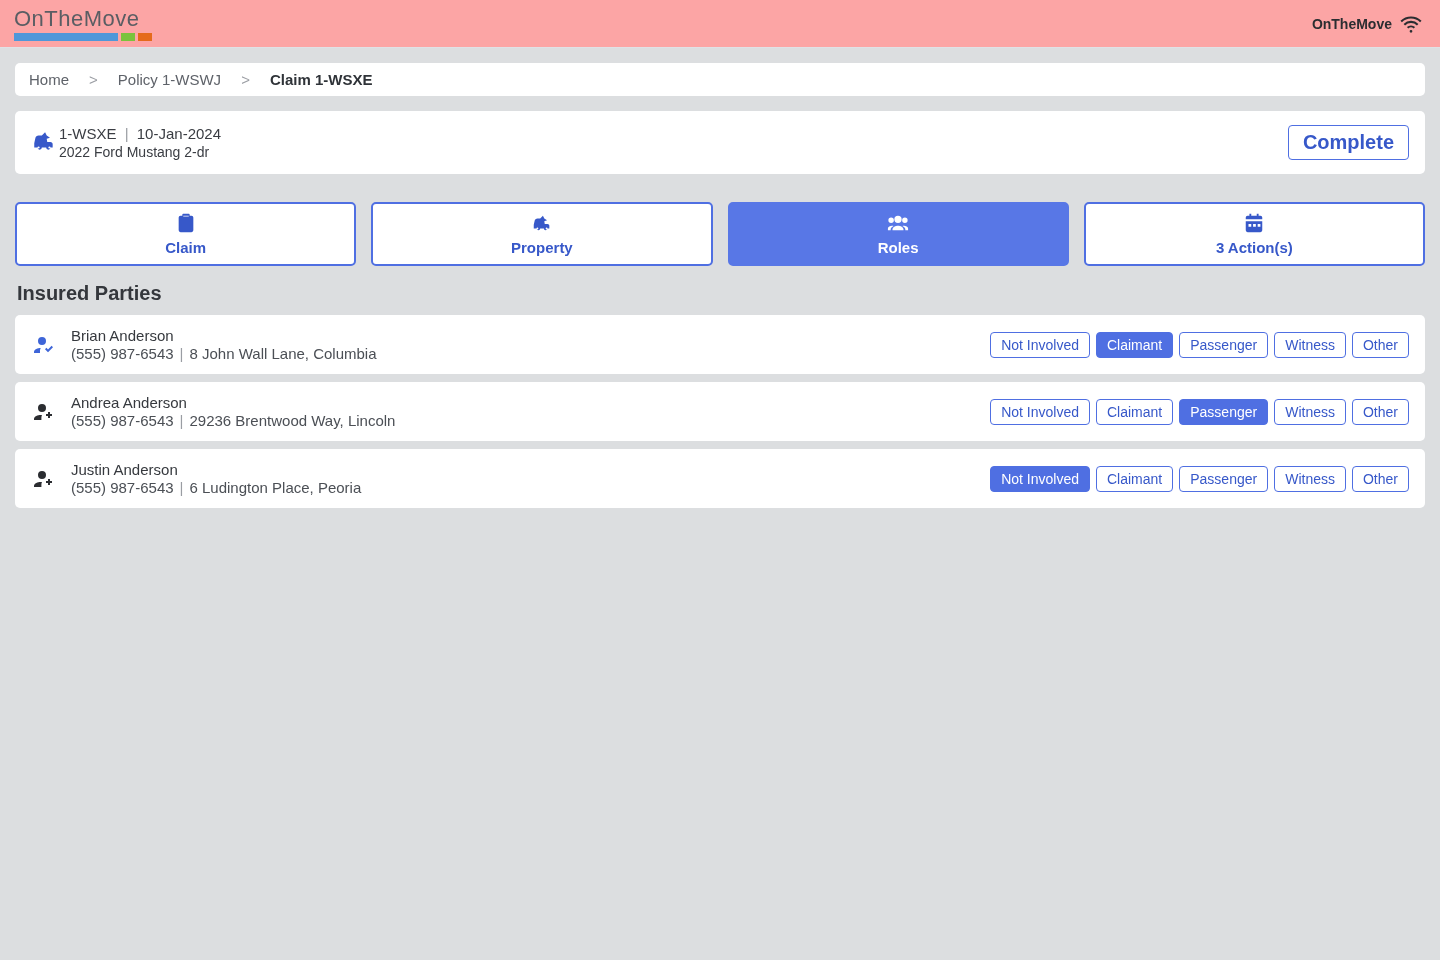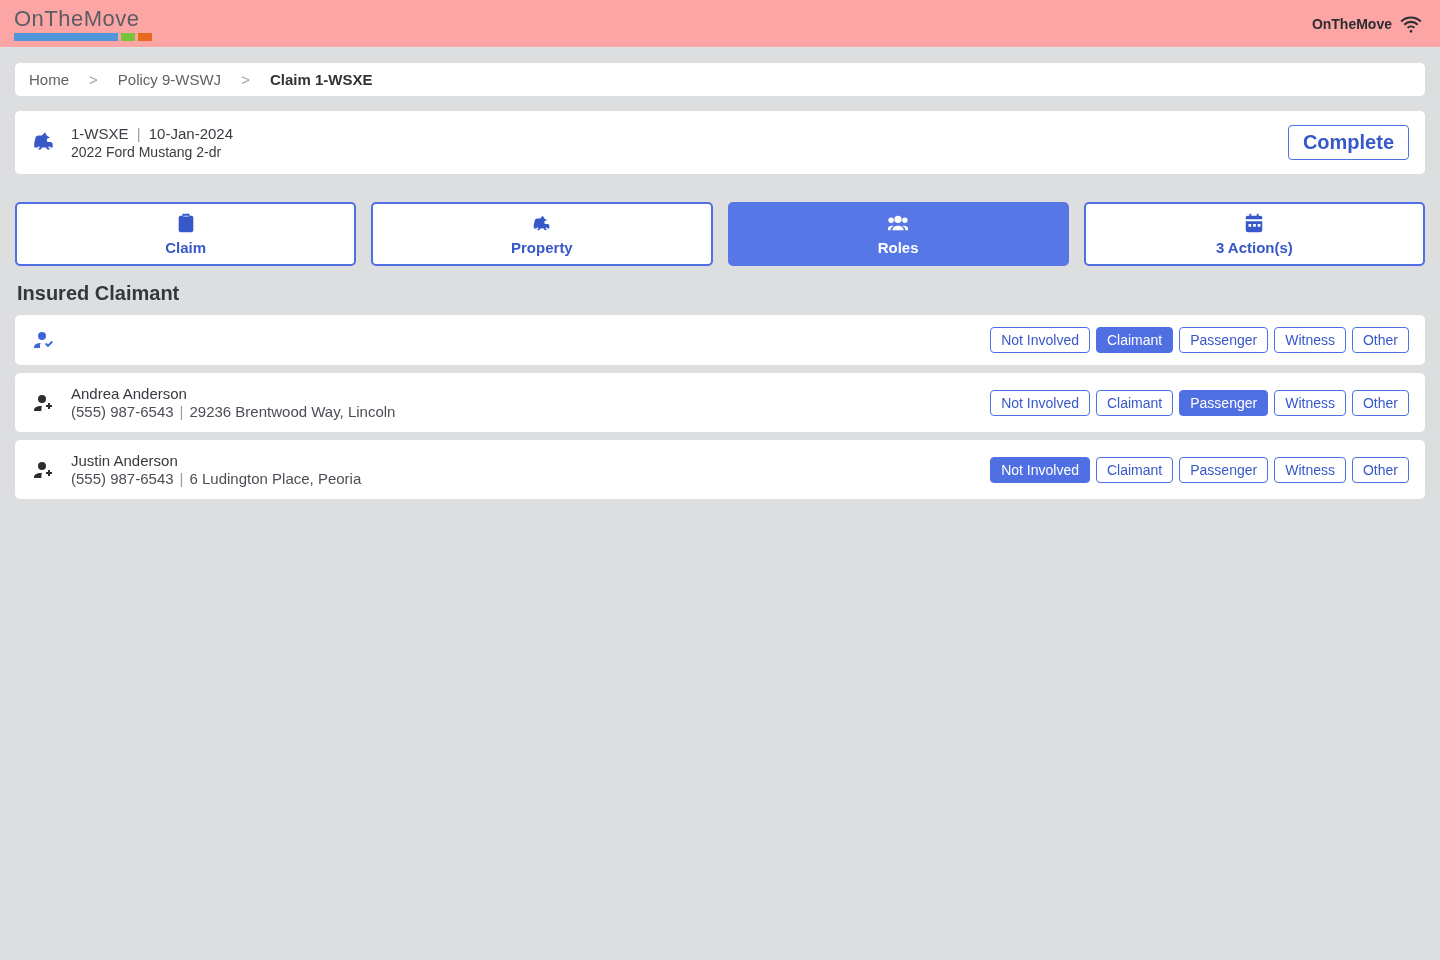--- a/index.html
+++ b/index.html
@@ -72,21 +72,21 @@
   
   .summary {
     background: var(--card-bg);
     border-radius:5px;
     margin-top: 15px;
     padding: 14px 16px;
     display:flex;
     align-items:center;
     justify-content:space-between;
   }
-  .summary-left { display:flex; align-items:center; gap:14px; }
+  .summary-left { display:flex; align-items:center; gap:2px; }
   .summary-icon svg { width:26px; height:26px; fill: var(--blue-text); }
   .summary-text .line1 { font-size:15px; color:#3a3d43; }
   .summary-text .divider { color:#9a9da3; margin: 0 4px; }
   .summary-text .line2 { font-size:14px; color:#3a3d43; margin-top:2px; }
   .btn-complete {
     border:1px solid var(--blue-btn);
     background:#fff;
     color: var(--blue-text);
     border-radius:4px;
     padding:5px 14px;
@@ -181,21 +181,21 @@
         </svg>
     </span>
   </div>
 </div>
 
 <div class="page">
 
   <div class="breadcrumb">
     <a href="#">Home</a>
     <span class="sep">&gt;</span>
-    <a href="#">Policy 9-WSWJ</a>
+    <a href="#">Policy 1-WSWJ</a>
     <span class="sep">&gt;</span>
     <span class="current">Claim 1-WSXE</span>
   </div>
 
   <div class="summary">
     <div class="summary-left">
       <span class="summary-icon">
         <svg viewBox="0 0 24 24">
             <path d="M3 14l1-4.5C4.3 8 5.5 7 7 7h3l3-3 1.5 3 3 2-3 1 .5 3H18c1.1 0 2 .9 2 2v3h-2a2 2 0 1 1-4 0H10a2 2 0 1 1-4 0H3v-4zm3 4a1 1 0 1 0 2 0 1 1 0 0 0-2 0zm10 0a1 1 0 1 0 2 0 1 1 0 0 0-2 0z"></path>
           </svg>
@@ -240,30 +240,34 @@
     <div class="tab">
       <span>
         <svg viewBox="0 0 24 24">
             <path d="M7 2v2H5a2 2 0 0 0-2 2v2h18V6a2 2 0 0 0-2-2h-2V2h-2v2H9V2zm-4 8v10a2 2 0 0 0 2 2h14a2 2 0 0 0 2-2V10zm3 3h3v3H6zm5 0h3v3h-3zm5 0h3v3h-3z"></path>
           </svg>
       </span>
       <span class="tab-label">3 Action(s)</span>
     </div>
   </div>
 
-  <div class="section-title">Insured Claimant</div>
+  <div class="section-title">Insured Parties</div>
 
   <div id="parties">
       <div class="party">
         <div class="party-left">
           <span class="party-icon">
             <svg viewBox="0 0 24 24">
               <path fill="#3e65d8" d="M10 12a4 4 0 1 0-4-4 4 4 0 0 0 4 4zm-8 8v-1c0-2.7 4-4 6.5-4h.3a6.2 6.2 0 0 0-.8 2.3V20zm11-3.8l1.4-1.4 1.6 1.6 3.6-3.6 1.4 1.4-5 5z"></path>
             </svg>
           </span>
+          <div class="party-text">
+            <div class="name">Brian Anderson</div>
+            <div class="sub"><span>(555) 987-6543</span><span class="divider">|</span><span>8 John Wall Lane, Columbia</span></div>
+          </div>
         </div>
         <div class="role-group">
           <button class="role-btn">Not Involved</button>
           <button class="role-btn active">Claimant</button>
           <button class="role-btn">Passenger</button>
           <button class="role-btn">Witness</button>
           <button class="role-btn">Other</button>
         </div>
       </div>
       <div class="party">

